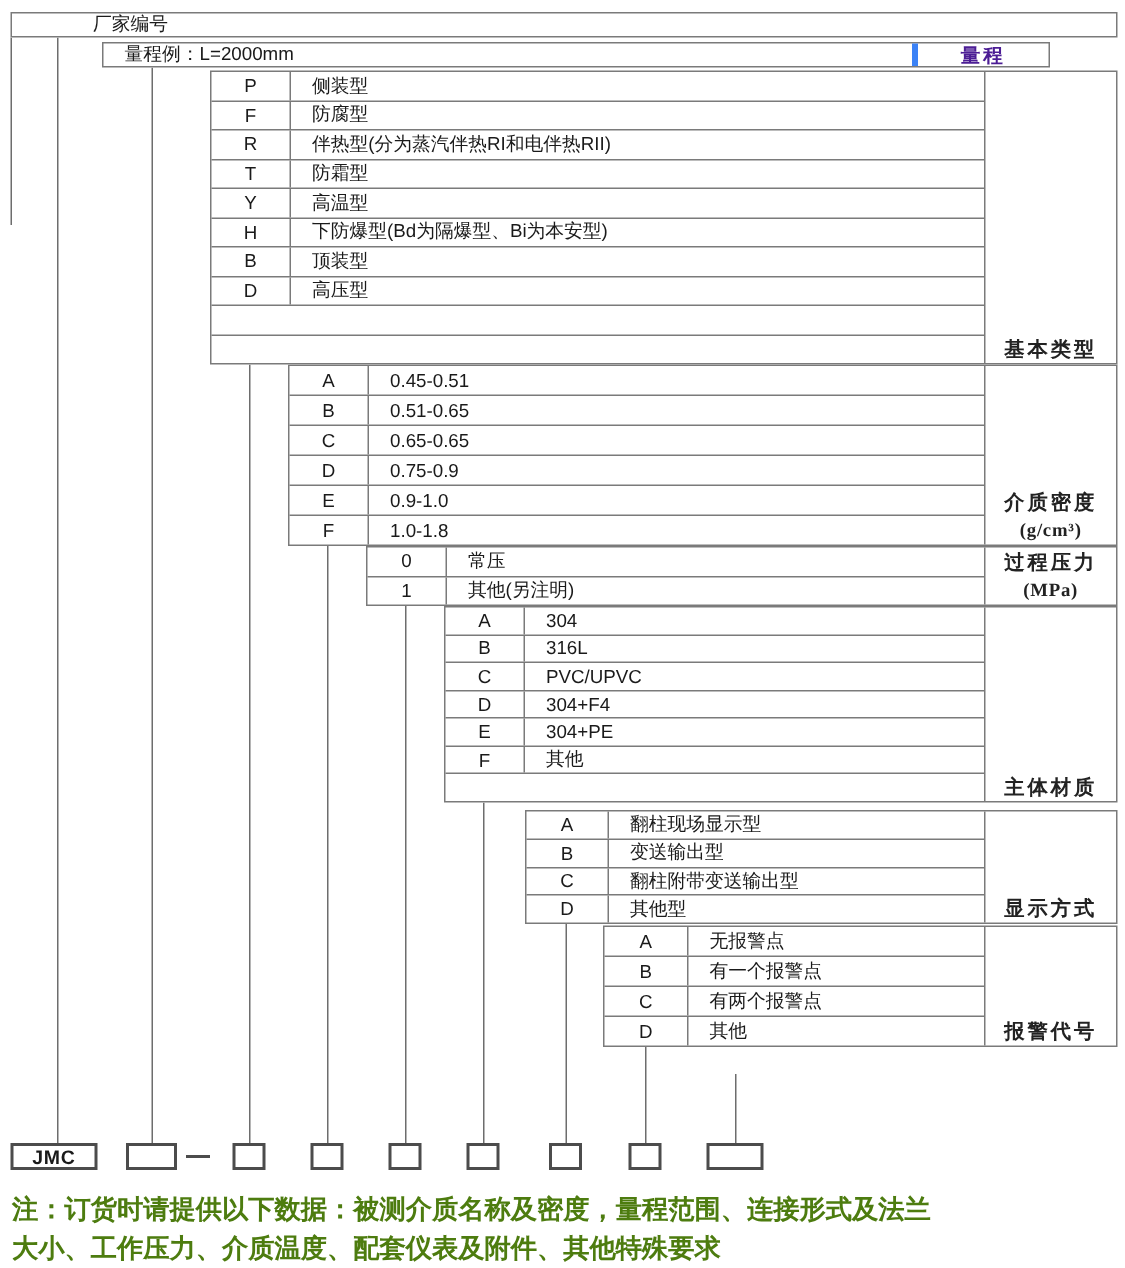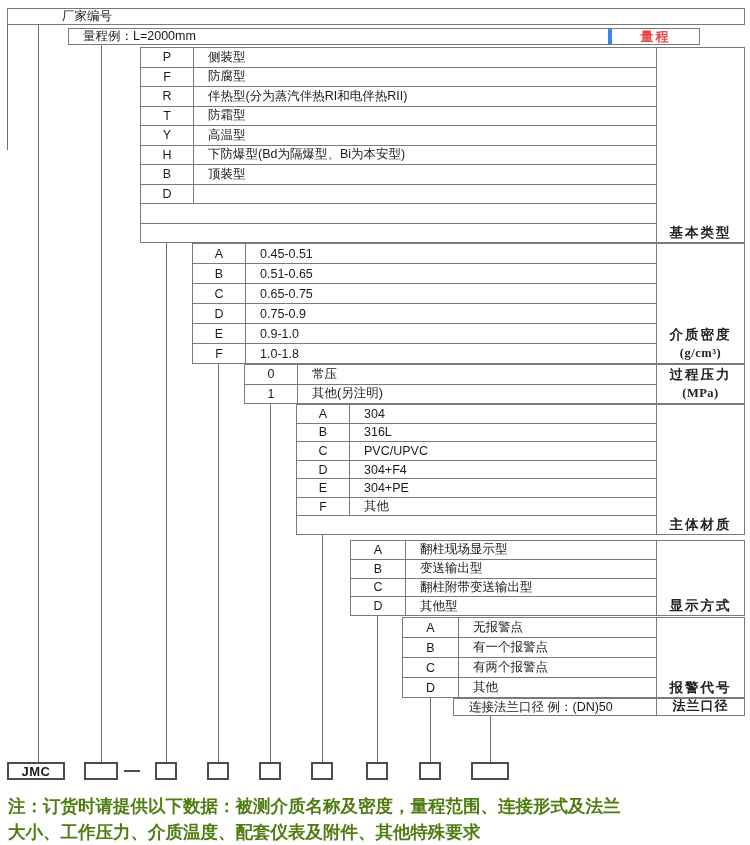--- a/index.html
+++ b/index.html
@@ -22,21 +22,21 @@
   .code{width:var(--cw,52px);align-self:stretch;display:flex;align-items:center;justify-content:center;
         border-right:1px solid #7a7a7a;font-size:12.5px;}
   .desc{flex:1;padding-left:14px;font-size:12.5px;white-space:nowrap;overflow:hidden;}
   .trow.noDiv .desc{padding-left:15px;}
   .slabel{width:87px;border-left:1px solid #7a7a7a;display:flex;flex-direction:column;
           align-items:center;justify-content:flex-end;
           font-family:"Liberation Serif", serif;font-weight:bold;color:#222;
           font-size:13.5px;letter-spacing:2px;line-height:19px;}
   .slabel .sub{font-size:12.5px;letter-spacing:0.5px;}
   .rlabel{width:87px;align-self:stretch;border-left:4px solid #3b82f6;display:flex;align-items:center;justify-content:center;
-          font-family:"Liberation Serif", serif;font-weight:bold;font-size:13px;letter-spacing:2px;color:#ef4444;}
+          font-family:"Liberation Serif", serif;font-weight:bold;font-size:13px;letter-spacing:2px;color:#4c1d95;}
   .sec-flange .slabel{font-size:13px;letter-spacing:1px;}
   
   .bbox{position:absolute;top:762px;height:18px;box-sizing:border-box;border:2px solid #4c4c4c;background:#fff;
         display:flex;align-items:center;justify-content:center;text-align:right;}
   .jmc{font-weight:bold;font-size:13px;letter-spacing:0.5px;}
   .dash{position:absolute;height:2px;background:#4c4c4c;}
   
   .note{position:absolute;left:8px;top:793px;width:740px;color:#4d7c0f;font-weight:bold;
         font-size:17.5px;line-height:26px;white-space:nowrap;}
 </style>
@@ -89,20 +89,21 @@
       <div class="trow">
           <span class="code">H</span>
           <span class="desc">下防爆型(Bd为隔爆型、Bi为本安型)</span>
         </div>
       <div class="trow">
           <span class="code">B</span>
           <span class="desc">顶装型</span>
         </div>
       <div class="trow">
           <span class="code">D</span>
+          <span class="desc">高压型</span>
         </div>
       <div class="trow noDiv"></div>
       <div class="trow noDiv"></div>
     </div>
     <div class="slabel">
       <span>基本类型</span>
     </div>
   </div>
 
   <div class="sec" style="left:192px;top:243px;width:553px;height:121px">
@@ -110,21 +111,21 @@
       <div class="trow">
           <span class="code">A</span>
           <span class="desc">0.45-0.51</span>
         </div>
       <div class="trow">
           <span class="code">B</span>
           <span class="desc">0.51-0.65</span>
         </div>
       <div class="trow">
           <span class="code">C</span>
-          <span class="desc">0.65-0.75</span>
+          <span class="desc">0.65-0.65</span>
         </div>
       <div class="trow">
           <span class="code">D</span>
           <span class="desc">0.75-0.9</span>
         </div>
       <div class="trow">
           <span class="code">E</span>
           <span class="desc">0.9-1.0</span>
         </div>
       <div class="trow">
@@ -229,30 +230,20 @@
       <div class="trow">
           <span class="code">D</span>
           <span class="desc">其他</span>
         </div>
     </div>
     <div class="slabel">
       <span>报警代号</span>
     </div>
   </div>
 
-  <div class="sec sec-flange" style="left:453px;top:698px;width:292px;height:18px">
-    <div class="rows">
-      <div class="trow noDiv">
-          <span class="desc">连接法兰口径 例：(DN)50</span>
-        </div>
-    </div>
-    <div class="slabel">
-      <span>法兰口径</span>
-    </div>
-  </div>
 
   <div class="bbox jmc" style="left:7px;width:58px">
     <span>JMC</span>
   </div>
   <div class="bbox" style="left:84px;width:34px"></div>
   <div class="dash" style="left:124px;top:770px;width:16px"></div>
   <div class="bbox" style="left:155px;width:22px"></div>
   <div class="bbox" style="left:207px;width:22px"></div>
   <div class="bbox" style="left:259px;width:22px"></div>
   <div class="bbox" style="left:311px;width:22px"></div>

